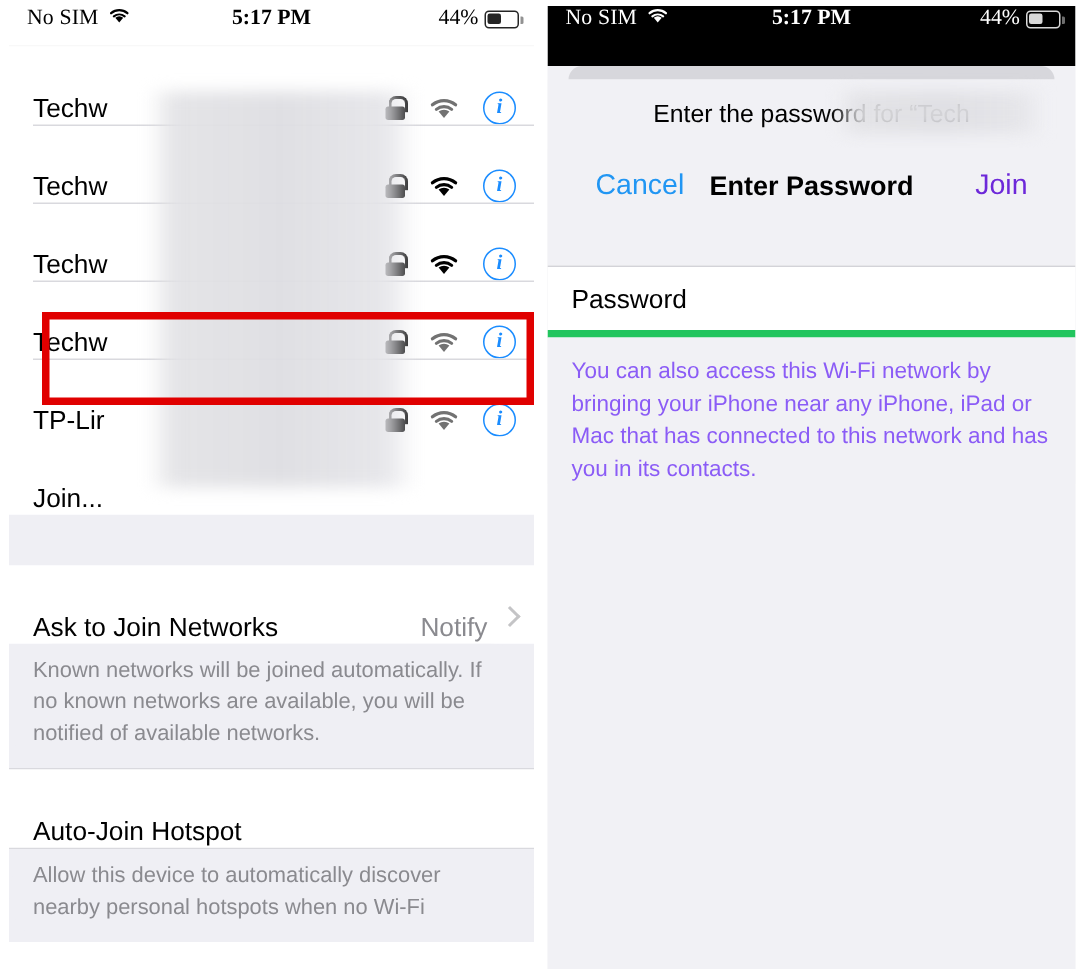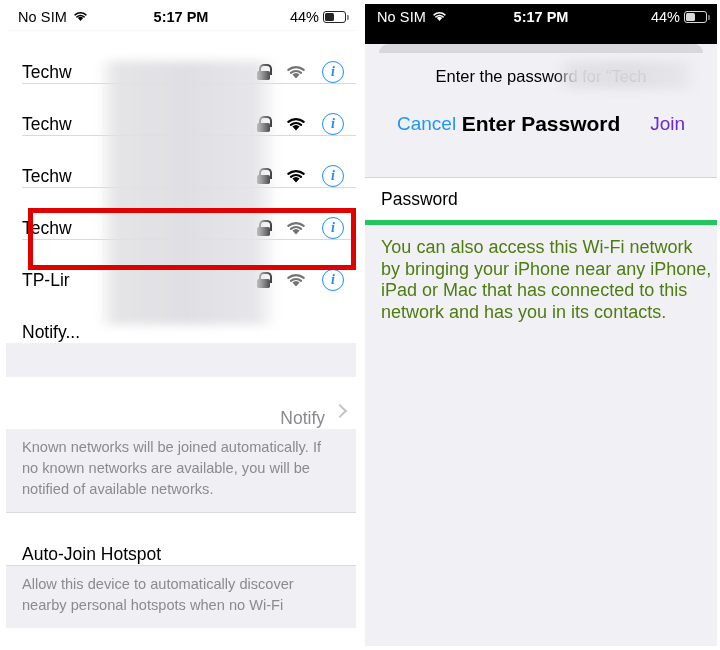--- a/index.html
+++ b/index.html
@@ -31,24 +31,25 @@
     background: #ffffff;
   }
   .panel.right .panel-inner {
     left: 5px; top: 4px; width: 352px;
     background: #f1f1f5;
   }
 
   
   .statusbar {
     height: 26px;
-    display: flex; align-items: center;
+    display: flex; align-items: flex-start;
     font-size: 14.5px;
     padding: 0 10px 0 12px;
     position: relative;
+    font-family: Liberation Serif, serif;
   }
   .statusbar.light { background: #ffffff; color: #000; }
   .statusbar.dark  { background: #000000; color: #fff; }
   .sb-left { display: flex; align-items: center; gap: 6px; font-weight: 500; letter-spacing: .1px;}
   .sb-center {
     position: absolute; left: 0; right: 0; text-align: center;
     font-weight: 600; font-size: 14.5px; pointer-events: none;
   }
   .sb-right { margin-left: auto; display: flex; align-items: center; gap: 4px; font-weight: 500;}
   .batt {
@@ -195,33 +196,33 @@
   .dialog-bar {
     height: 50px;
     display:flex; align-items:center;
     padding: 0 32px;
     position:relative;
     background:#f1f1f5;
   }
   .d-cancel { color:#2196f3; font-size:19px; cursor:pointer; }
   .d-title {
     position:absolute; left:0; right:0; text-align:center;
-    font-size:21px; font-weight:700; color:#000; pointer-events:none;
+    font-size:18px; font-weight:700; color:#000; pointer-events:none;
   }
   .d-join { margin-left:auto; color:#6d28d9; font-size:19px; cursor:default; }
 
   .pw-gap { height: 28px; background:#f1f1f5; }
   .pw-row {
     height: 48px; background:#fff;
     display:flex; align-items:center; padding-left:16px;
     border-top:1px solid #d3d3d8; border-bottom:5px solid #22c55e;
   }
   .pw-label { font-size:17.5px; color:#000; }
   .pw-note {
-    color:#4d7c0f; font-size:18px; line-height:21.5px;
+    color:#8b5cf6; font-size:15px; line-height:21.5px;
     padding: 12px 4px 0 16px; background:#f1f1f5;
   }
   .fill { flex:1; background:#f1f1f5; }
 </style>
 </head>
 <body>
 
 <div class="stage">
 
   <div class="panel left">
@@ -326,29 +327,30 @@
       <path d="M2.3 4.9a11.9 11.9 0 0 1 15.4 0" stroke="#000" stroke-width="2.2" fill="none" stroke-linecap="round"></path>
       <path d="M4.9 7.9a8.1 8.1 0 0 1 10.2 0" stroke="#000" stroke-width="2.1" fill="none" stroke-linecap="round"></path>
     </svg>
                   </span>
                   <span class="info">i</span>
                 </span>
               </div>
             </div>
 
           <div class="row">
-            <span class="row-label">Notify...</span>
+            <span class="row-label">Join...</span>
           </div>
         <div class="blur-ssid" style="left: 92px; top: 30px; width: 180px; height: 264px;"></div>
           </div>
 
         <div class="gap"></div>
 
         <div class="list-group">
           <div class="row">
+            <span class="row-label">Ask to Join Networks</span>
             <span class="value-row">
               <span class="value">Notify</span>
               <span class="chev-right"></span>
             </span>
           </div>
         </div>
 
         <div class="footnote">Known networks will be joined automatically. If no known networks are available, you will be notified of available networks.</div>
 
         <div class="list-group" style="border-top:1px solid #d9d9de;border-bottom:1px solid #d9d9de;">

